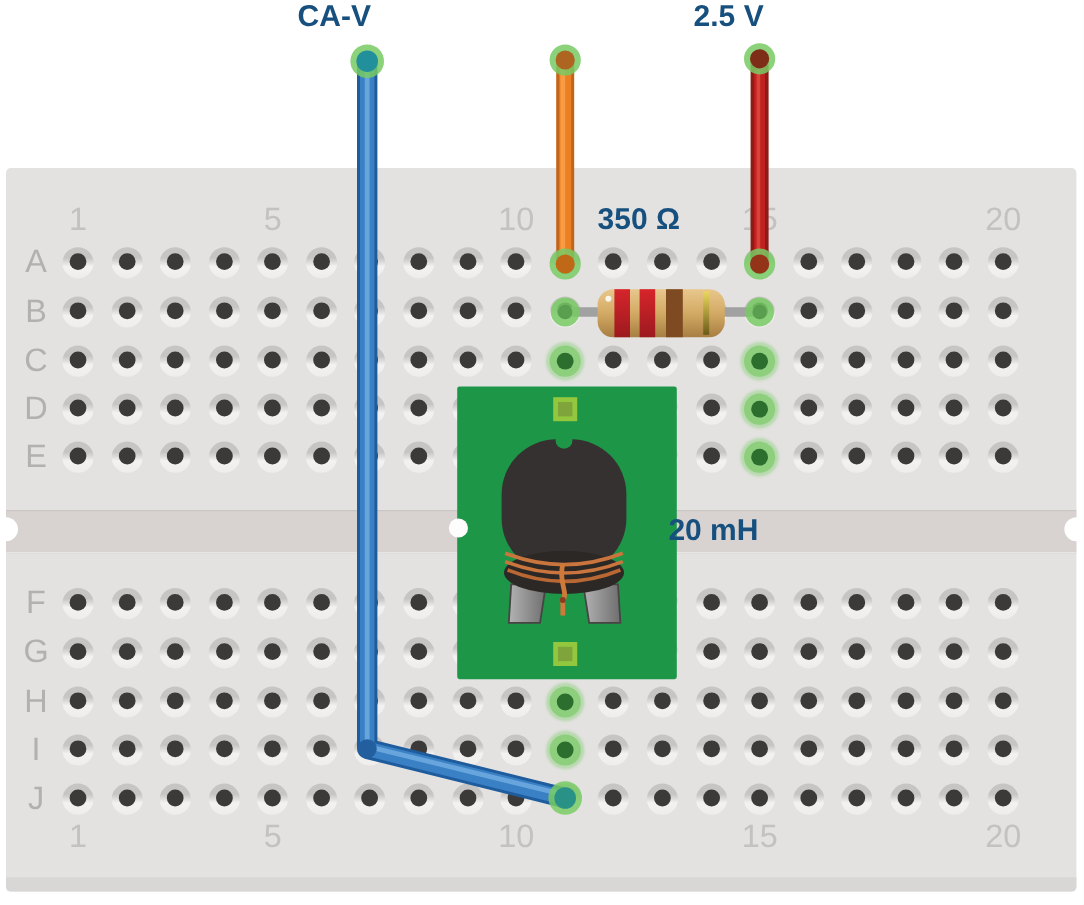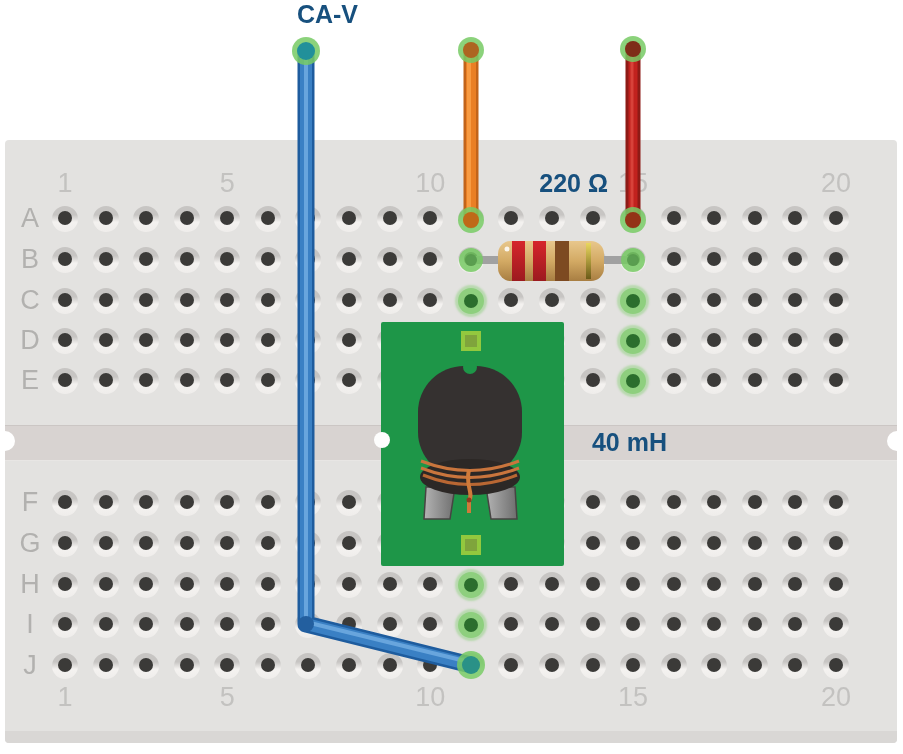--- a/index.html
+++ b/index.html
@@ -19,21 +19,21 @@
         border-radius:50%;background:#3b3a38;}
   .hole.green{background:#8ecf7e;box-shadow:0 0 2px 3px rgba(134,207,116,0.45);}
   .hole.green::after{background:#2b6e2d;top:6px;}
   
   .rowletter{position:absolute;left:10px;width:40px;text-align:center;
         font-size:27px;color:#b2b1af;line-height:27px;}
   .colnum{position:absolute;width:60px;text-align:center;font-size:27px;
         color:#c3c2c0;line-height:27px;}
   
   .lbl{position:absolute;font-weight:bold;font-size:25px;color:#17507e;
-       text-align:right;width:110px;line-height:26px;white-space:nowrap;}
+       text-align:left;width:110px;line-height:26px;white-space:nowrap;}
   #overlay{position:absolute;left:0;top:0;width:903px;height:754px;}
 </style>
 </head>
 <body>
 
 <div id="canvas">
 
   <div id="board"></div>
   <div id="board-bottom-edge"></div>
   <div id="groove"></div>
@@ -358,16 +358,17 @@
       <line x1="633" y1="49" x2="633" y2="221" stroke="#c2221e" stroke-width="9" stroke-linecap="round"></line>
       <line x1="632" y1="51" x2="632" y2="219" stroke="#d8423a" stroke-width="3" stroke-linecap="round"></line>
       <circle cx="633" cy="49" r="13" fill="#77ca64" opacity="0.85"></circle>
       <circle cx="633" cy="49" r="8" fill="#7e2d18"></circle>
       <circle cx="633" cy="220" r="13" fill="#77ca64" opacity="0.85"></circle>
       <circle cx="633" cy="220" r="8" fill="#933317"></circle>
     </g>
   </svg>
 
   <div class="lbl" style="left:248px;top:1px;">CA-V</div>
-  <div class="lbl" style="left:498px;top:170px;">220 Ω</div>
-  <div class="lbl" style="left:557px;top:429px;">40 mH</div>
+  <div class="lbl" style="left:578px;top:1px;">2.5 V</div>
+  <div class="lbl" style="left:498px;top:170px;">350 Ω</div>
+  <div class="lbl" style="left:557px;top:429px;">20 mH</div>
 
 </div>
 
 </body></html>

